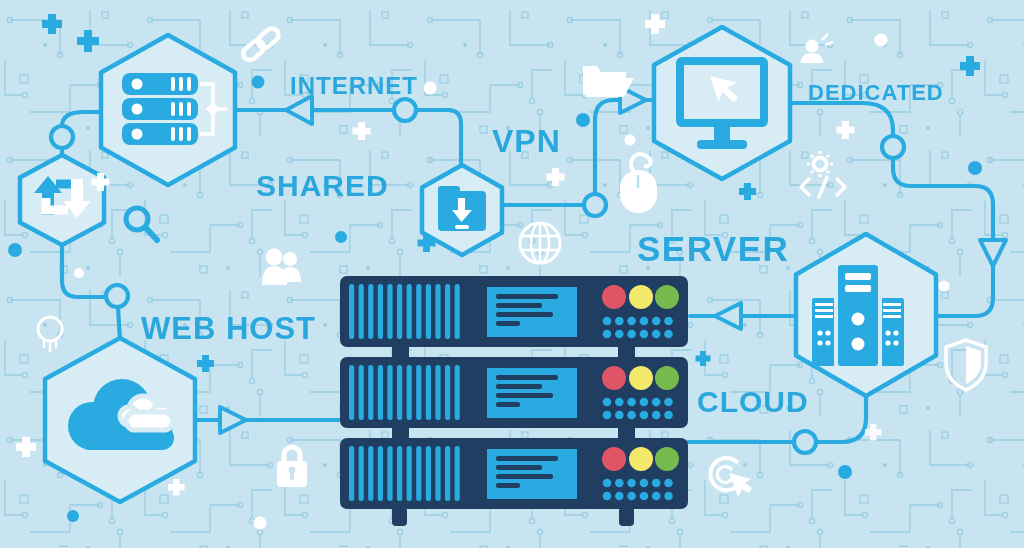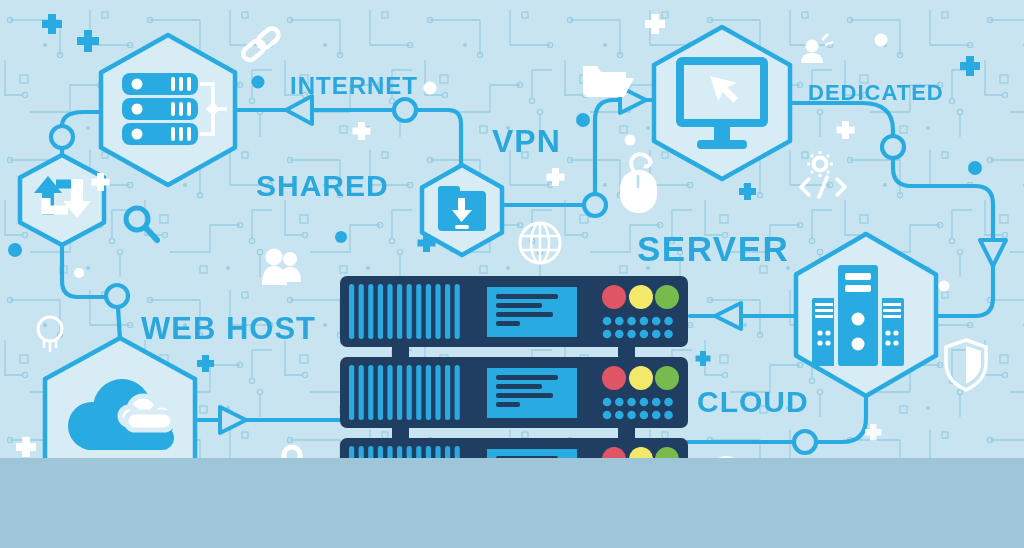--- a/index.html
+++ b/index.html
@@ -1,16 +1,16 @@
 <!DOCTYPE html>
 <html style="--background: #c9e4f1; --hex-fill: #d8ecf6; --accent: #29abe2; --accent-text: #2aa7dd; --pattern-line: #8ac6de; --dark-navy: #203d62; --white: #ffffff; --led-red: #e05566; --led-yellow: #f2e96b; --led-green: #77bb4e;"><head>
 <meta charset="utf-8">
 <style>
   html,body{margin:0;padding:0;background:#9fc6d8;}
-  .stage{position:relative;width:1024px;height:458px;overflow:hidden;background:var(--background,#c9e4f1);}
+  .stage{position:relative;width:1024px;height:548px;overflow:hidden;background:var(--background,#c9e4f1);}
   svg{display:block;}
   .f-accent{fill:var(--accent,#29abe2);}
   .f-white{fill:var(--white,#ffffff);}
   .f-dark{fill:var(--dark-navy,#203d62);}
   .f-bg{fill:var(--background,#c9e4f1);}
   .f-hex{fill:var(--hex-fill,#d6ebf5);}
   .s-accent{stroke:var(--accent,#29abe2);fill:none;}
   .s-white{stroke:var(--white,#ffffff);fill:none;}
   .line{stroke:var(--accent,#29abe2);stroke-width:4.2;fill:none;stroke-linecap:round;stroke-linejoin:round;}
   .node{fill:var(--background,#c9e4f1);stroke:var(--accent,#29abe2);stroke-width:4.2;}

